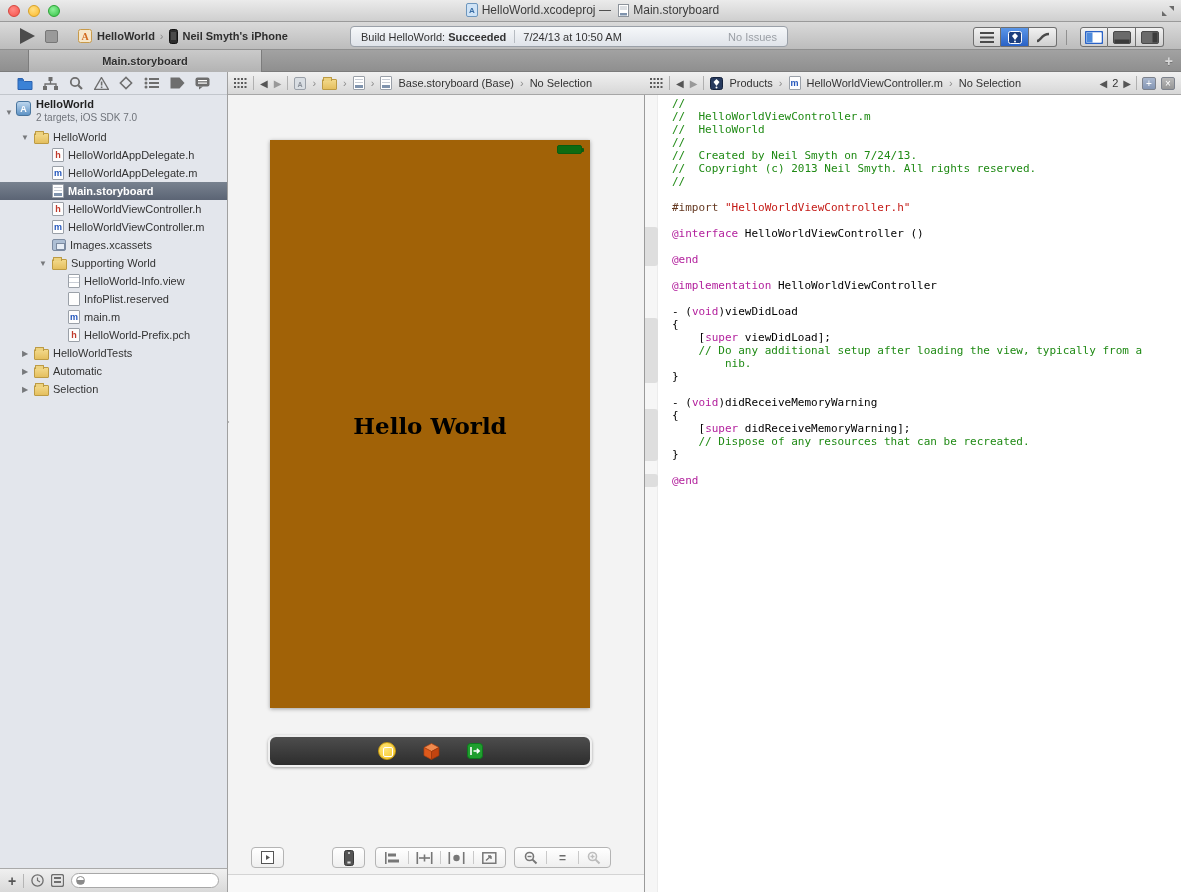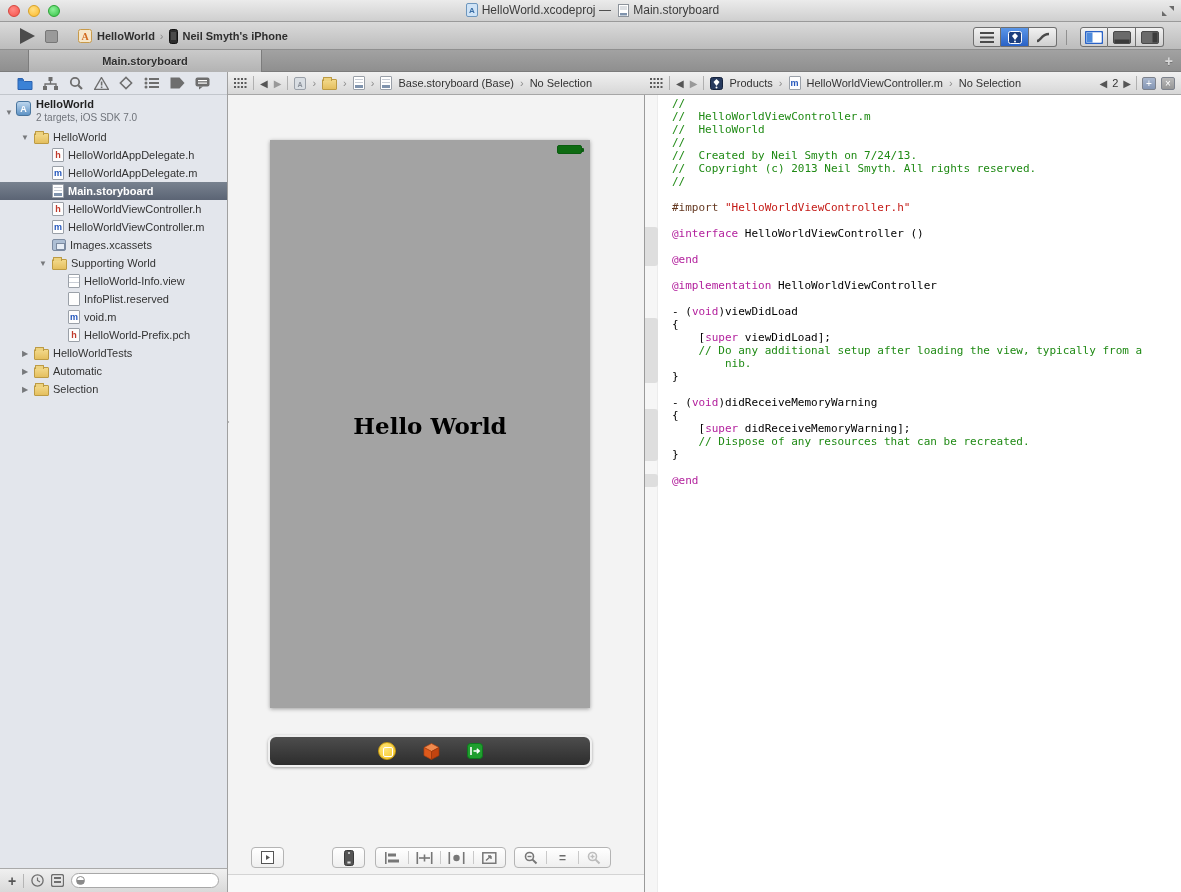--- a/index.html
+++ b/index.html
@@ -160,20 +160,26 @@
     <span>HelloWorld</span>
     <span class="crumb-sep">›</span>
     <span>
         <svg width="9" height="15">
           <rect x="0.5" y="0.5" width="8" height="14" rx="2" fill="#2d2d2d" stroke="#111"></rect>
           <rect x="2" y="3" width="5" height="8" fill="#4a4a4a"></rect>
         </svg>
       </span>
     <span>Neil Smyth's iPhone</span>
   </div>
+  <div id="status-capsule" class="abs">
+    <span><span>Build HelloWorld:</span> <b>Succeeded</b></span>
+    <span class="vline"></span>
+    <span>7/24/13 at 10:50 AM</span>
+    <span id="status-issues">No Issues</span>
+  </div>
   <div id="editor-seg" class="abs seg-group">
     <div class="seg">
         <svg width="14" height="11">
           <rect y="0" width="14" height="2" fill="#4a4a4a"></rect>
           <rect y="4.5" width="14" height="2" fill="#4a4a4a"></rect>
           <rect y="9" width="14" height="2" fill="#4a4a4a"></rect>
         </svg>
       </div>
     <div class="seg on-blue">
         <svg width="14" height="13">
@@ -320,21 +326,21 @@
       <div class="tree-row">
         <span class="fi fi-doc lines" style="margin-left: 68px;"></span>
         <span class="tree-label">HelloWorld-Info.view</span>
       </div>
       <div class="tree-row">
         <span class="fi fi-doc" style="margin-left: 68px;"></span>
         <span class="tree-label">InfoPlist.reserved</span>
       </div>
       <div class="tree-row">
         <span class="fi fi-doc fi-m" style="margin-left: 68px;">m</span>
-        <span class="tree-label">void.m</span>
+        <span class="tree-label">main.m</span>
       </div>
       <div class="tree-row">
         <span class="fi fi-doc fi-h" style="margin-left: 68px;">h</span>
         <span class="tree-label">HelloWorld-Prefix.pch</span>
       </div>
       <div class="tree-row">
         <span class="disclosure" style="left: 20px;">▶</span>
         <span class="fi fi-folder" style="margin-left: 34px;"></span>
         <span class="tree-label">HelloWorldTests</span>
       </div>
@@ -451,21 +457,21 @@
     <span class="jb-arrow">◀</span>
     <span>2</span>
     <span class="jb-arrow">▶</span>
     <span class="jb-vline"></span>
     <span id="as-add-btn" class="mini-btn">+</span>
     <span id="as-close-btn" class="mini-btn">×</span>
   </span>
 </div>
 
 <div id="sb-canvas" class="abs">
-  <div id="device-view" style="background: #a3a3a3;">
+  <div id="device-view" style="background: #a16207;">
     <div id="battery-icon"></div>
     <div id="hello-label">Hello World</div>
   </div>
   <div id="initial-arrow">
       <svg width="42" height="30">
         <polygon points="1,10 23,10 23,2 40,15 23,28 23,20 1,20" fill="#dcdcdc" stroke="#8f8f8f" stroke-width="1.5"></polygon>
       </svg>
     </div>
   <div id="scene-dock">
     <span id="vc-icon"></span>

